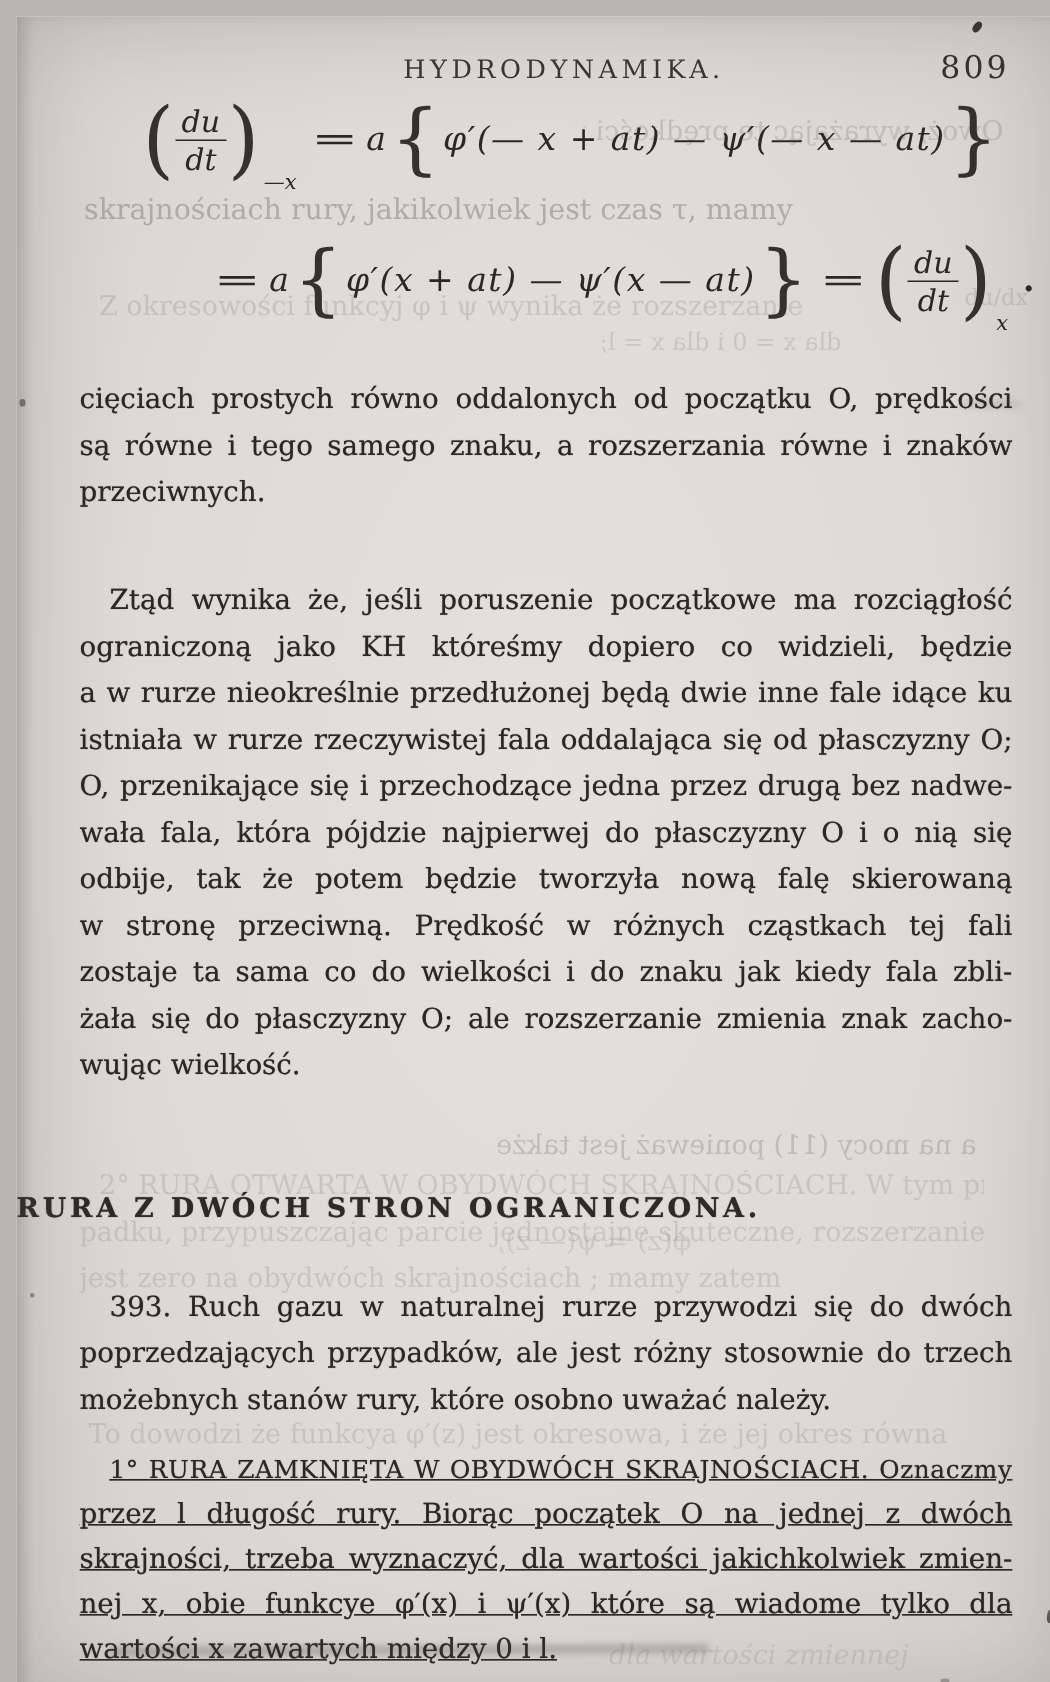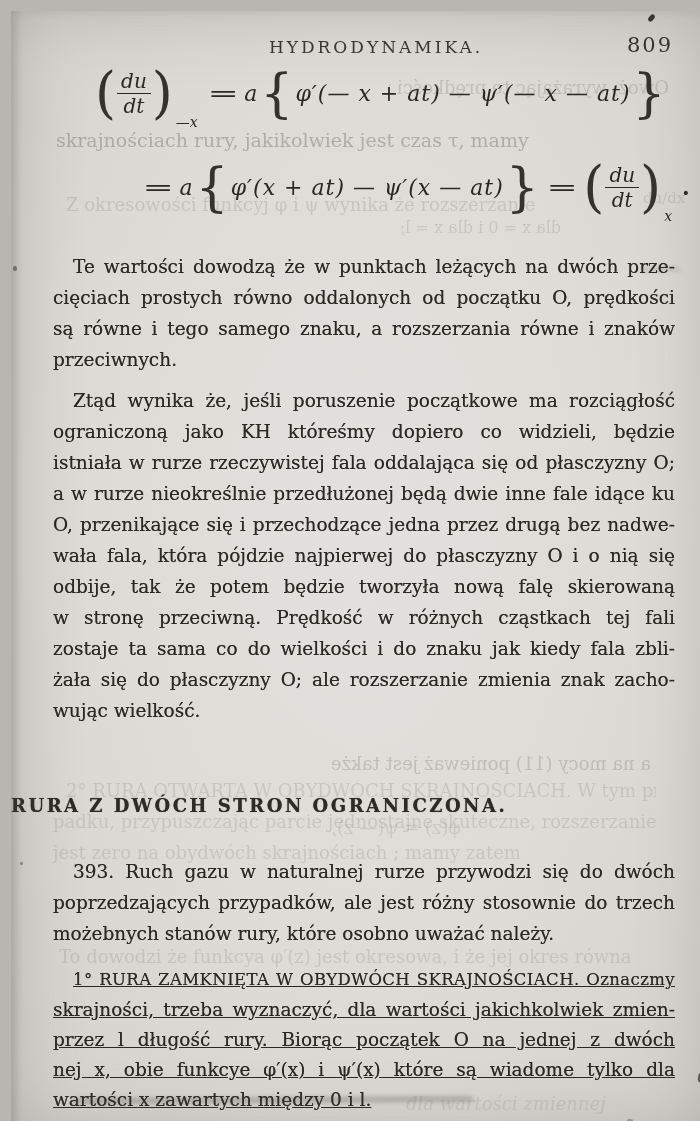--- a/index.html
+++ b/index.html
@@ -142,52 +142,51 @@
     <span class="frac">
       <span class="num">du</span>
       <span class="den">dt</span>
     </span>
     <span class="paren">)</span>
     <span class="sub">x</span>
     <span class="eq-period">.</span>
   </div>
 
   <div class="para p1">
-    <div class="pline first">Te wartości dowodzą że w punktach leżących na dwóch prze-</div>
     <div class="pline">cięciach prostych równo oddalonych od początku O, prędkości</div>
     <div class="pline">są równe i tego samego znaku, a rozszerzania równe i znaków</div>
     <div class="pline last">przeciwnych.</div>
   </div>
 
   <div class="para p2">
     <div class="pline first">Ztąd wynika że, jeśli poruszenie początkowe ma rozciągłość</div>
     <div class="pline">ograniczoną jako KH któreśmy dopiero co widzieli, będzie</div>
+    <div class="pline">a w rurze nieokreślnie przedłużonej będą dwie inne fale idące ku</div>
     <div class="pline">istniała w rurze rzeczywistej fala oddalająca się od płasczyzny O;</div>
-    <div class="pline">a w rurze nieokreślnie przedłużonej będą dwie inne fale idące ku</div>
     <div class="pline">O, przenikające się i przechodzące jedna przez drugą bez nadwe-</div>
     <div class="pline">wała fala, która pójdzie najpierwej do płasczyzny O i o nią się</div>
     <div class="pline">odbije, tak że potem będzie tworzyła nową falę skierowaną</div>
     <div class="pline">w stronę przeciwną. Prędkość w różnych cząstkach tej fali</div>
     <div class="pline">zostaje ta sama co do wielkości i do znaku jak kiedy fala zbli-</div>
     <div class="pline">żała się do płasczyzny O; ale rozszerzanie zmienia znak zacho-</div>
     <div class="pline last">wując wielkość.</div>
   </div>
 
   <div class="section-heading">RURA Z DWÓCH STRON OGRANICZONA.</div>
 
   <div class="para p393">
     <div class="pline first">393. Ruch gazu w naturalnej rurze przywodzi się do dwóch</div>
     <div class="pline">poprzedzających przypadków, ale jest różny stosownie do trzech</div>
     <div class="pline last">możebnych stanów rury, które osobno uważać należy.</div>
   </div>
 
   <div class="para p394">
     <div class="pline first capsline">1° RURA ZAMKNIĘTA W OBYDWÓCH SKRAJNOŚCIACH. Oznaczmy</div>
+    <div class="pline">przez l długość rury. Biorąc początek O na jednej z dwóch</div>
     <div class="pline">skrajności, trzeba wyznaczyć, dla wartości jakichkolwiek zmien-</div>
-    <div class="pline">przez l długość rury. Biorąc początek O na jednej z dwóch</div>
     <div class="pline">nej x, obie funkcye φ′(x) i ψ′(x) które są wiadome tylko dla</div>
     <div class="pline last">wartości x zawartych między 0 i l.</div>
   </div>
 
   <div class="streak s1"></div>
   <div class="streak s2"></div>
   <div class="speck sp1"></div>
   <div class="speck sp2"></div>
   <div class="speck sp3"></div>
   <div class="speck sp4"></div>

